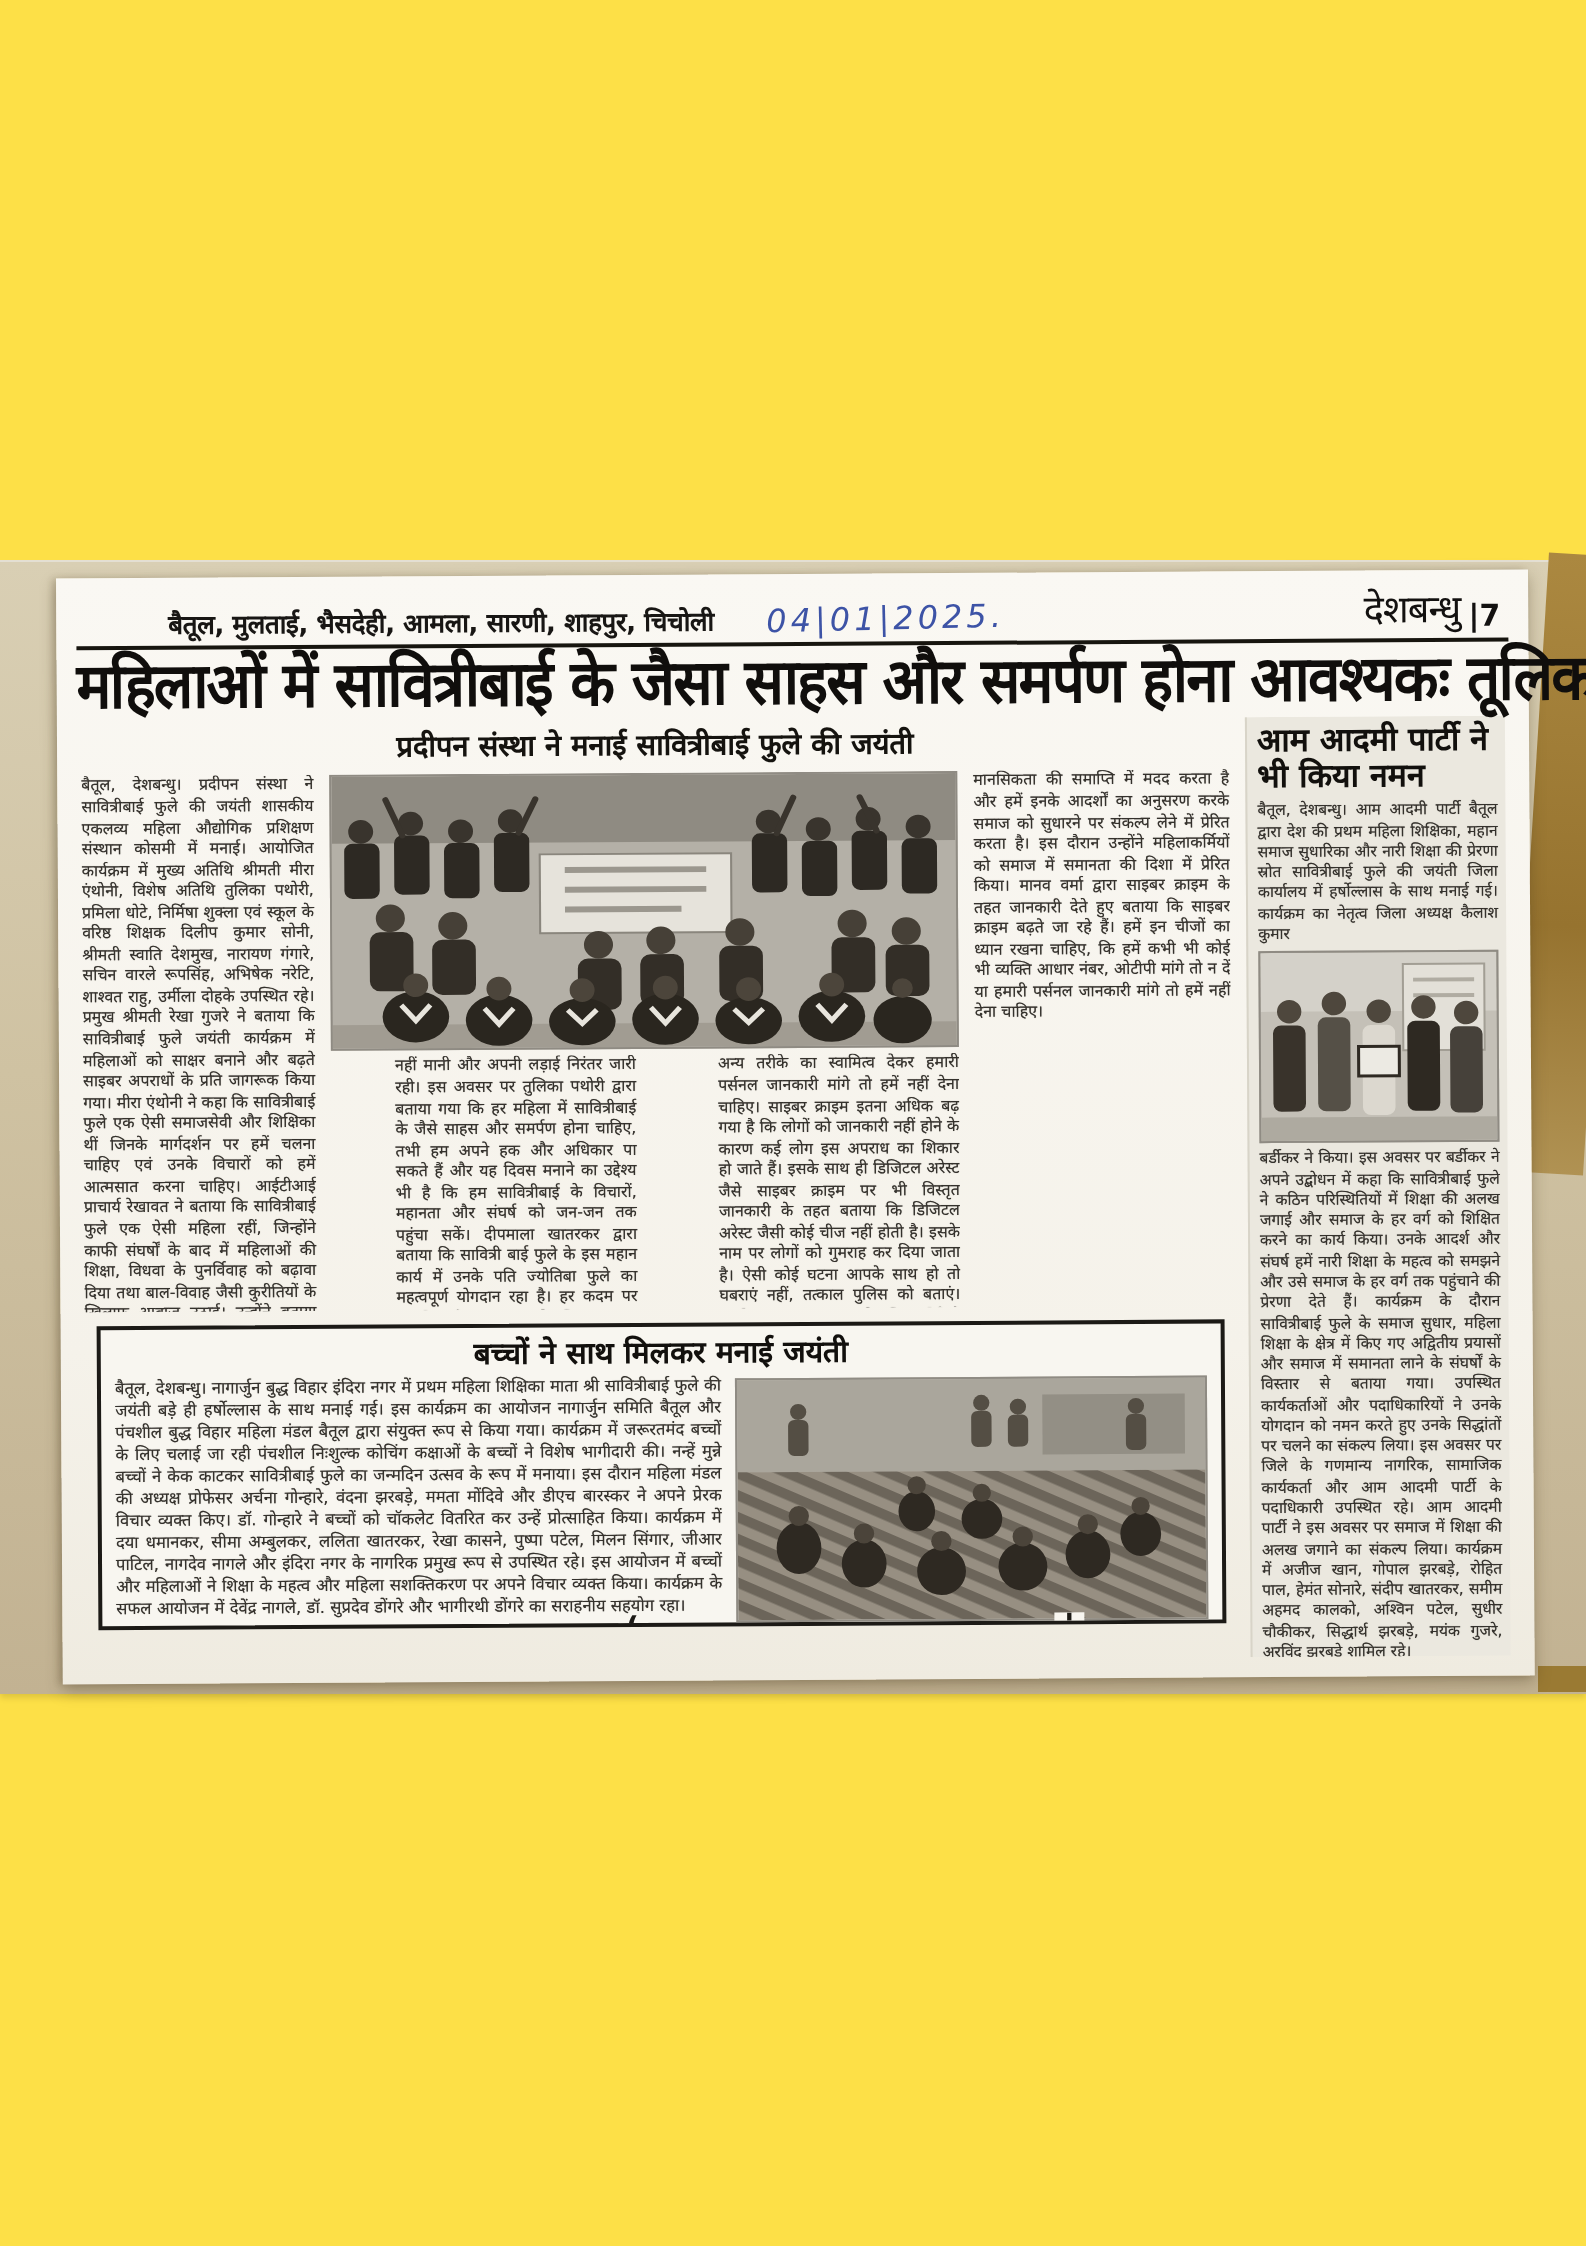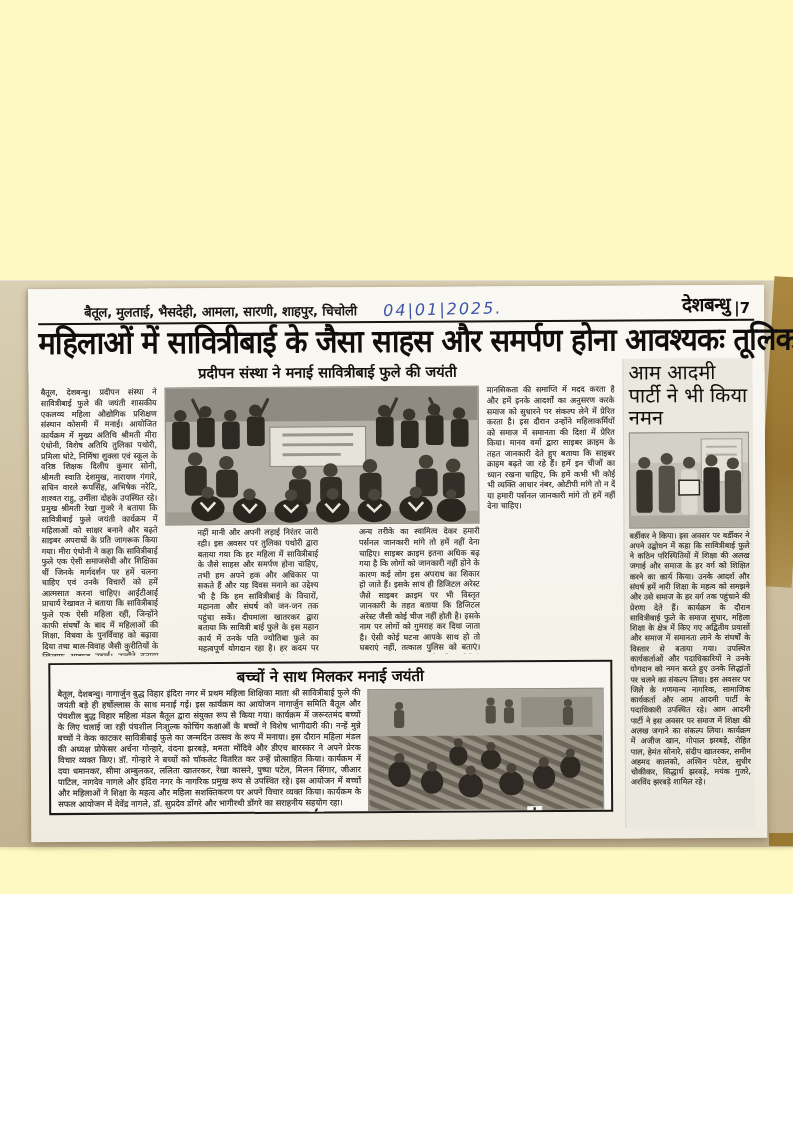--- a/index.html
+++ b/index.html
@@ -1,19 +1,19 @@
 <!DOCTYPE html>
 <html><head>
 <meta charset="utf-8">
 <style>
   * { margin:0; padding:0; box-sizing:border-box; }
   html,body { background:#ffffff; }
   body { font-family:"DejaVu Sans","Liberation Sans",sans-serif; }
-  .stage { position:relative; width:793px; height:894px; margin:0 auto;
-           background:#fef9c3; overflow:hidden; }
+  .stage { position:relative; width:793px; height:1123px; margin:0 auto;
+           background:#fde047; overflow:hidden; }
 
   
   .scan-band { position:absolute; left:0; top:281px; width:793px; height:566px;
                background:linear-gradient(180deg,#d9cfb4 0%,#cfc2a2 45%,#c2b292 100%);
                box-shadow:0 -1px 0 #e4dfd2, 0 2px 3px rgba(0,0,0,.12); }
   .wood-strip { position:absolute; right:-8px; top:-4px; width:36px; height:310px;
                 background:linear-gradient(180deg,#ab8840 0%,#96732f 60%,#b09253 100%);
                 transform:rotate(3.5deg); }
   .wood-chip  { position:absolute; right:0; bottom:1px; width:24px; height:13px;
                 background:#9a7a33; }
@@ -23,21 +23,21 @@
               background:linear-gradient(180deg,#faf8f3 0%,#f5f2ea 70%,#efebe0 100%);
               transform:rotate(-0.35deg); transform-origin:50% 0;
               box-shadow:0 3px 8px rgba(70,55,25,.35), -2px 0 3px rgba(70,55,25,.18);
               padding:6px 10px 0 10px; color:#2d2b27; }
 
   
   .np-header { display:flex; align-items:flex-end; padding:0 4px 1px 46px; }
   .np-locations { font-size:13px; font-weight:700; letter-spacing:-0.2px; color:#181614; }
   .np-date { margin-left:26px; font-size:16px; color:#3d53a6; letter-spacing:2px;
              font-style:italic; transform:rotate(-1deg); white-space:nowrap; }
-  .np-masthead { margin-left:auto; font-size:19px; font-weight:700; color:#131110; letter-spacing:-0.5px; }
+  .np-masthead { margin-left:auto; font-size:19px; font-weight:400; color:#131110; letter-spacing:-0.5px; }
   .np-page { font-size:15px; font-weight:700; margin-left:4px; color:#131110; }
   .np-rule { border:none; border-top:2.5px solid #17150f; margin:1px 0 2px 0; }
 
   
   .headline { font-size:29px; line-height:1.12; font-weight:900; text-align:center;
               letter-spacing:-0.8px; color:#100e0c; transform:scaleY(1.08);
               margin:2px 0 3px 0; white-space:nowrap; }
 
   .content-row { display:flex; gap:8px; padding:0 2px; height:470px; overflow:hidden; }
   .main-left { flex:1; min-width:0; }
@@ -64,21 +64,21 @@
   .box-head { text-align:center; font-size:15px; font-weight:800; color:#12100d; margin-bottom:2px; }
   .box-photo { float:right; width:236px; height:122px; margin:2px 0 2px 7px; }
   .box-body { font-size:8.3px; }
   .orn-a,.orn-b { position:absolute; bottom:-9px; background:#f8f6f0; color:#1c1a16;
                   font-size:13px; line-height:13px; padding:0 2px; }
   .orn-a { left:46%; } .orn-b { left:85%; }
 
   
   .sidebar { width:130px; flex:none; background:#ebe8df; padding:3px 4px 4px 5px;
              border-left:1px solid #d8d4c8; }
-  .sb-head { font-size:20px; line-height:1.12; font-weight:400; color:#12100d; margin-bottom:3px; }
+  .sb-head { font-size:16px; line-height:1.12; font-weight:700; color:#12100d; margin-bottom:3px; }
   .sb-photo { height:96px; margin:3px 0 3px 0; }
   .sidebar .bodytext { font-size:7.8px; }
 </style>
 </head>
 <body>
 
 <div class="stage">
 
   <div class="scan-band">
     <div class="wood-strip"></div>
@@ -244,20 +244,21 @@
               </svg>
             </div>
             <div class="box-body bodytext">बैतूल, देशबन्धु। नागार्जुन बुद्ध विहार इंदिरा नगर में प्रथम महिला शिक्षिका माता श्री सावित्रीबाई फुले की जयंती बड़े ही हर्षोल्लास के साथ मनाई गई। इस कार्यक्रम का आयोजन नागार्जुन समिति बैतूल और पंचशील बुद्ध विहार महिला मंडल बैतूल द्वारा संयुक्त रूप से किया गया। कार्यक्रम में जरूरतमंद बच्चों के लिए चलाई जा रही पंचशील निःशुल्क कोचिंग कक्षाओं के बच्चों ने विशेष भागीदारी की। नन्हें मुन्ने बच्चों ने केक काटकर सावित्रीबाई फुले का जन्मदिन उत्सव के रूप में मनाया। इस दौरान महिला मंडल की अध्यक्ष प्रोफेसर अर्चना गोन्हारे, वंदना झरबड़े, ममता मोंदिवे और डीएच बारस्कर ने अपने प्रेरक विचार व्यक्त किए। डॉ. गोन्हारे ने बच्चों को चॉकलेट वितरित कर उन्हें प्रोत्साहित किया। कार्यक्रम में दया धमानकर, सीमा अम्बुलकर, ललिता खातरकर, रेखा कासने, पुष्पा पटेल, मिलन सिंगार, जीआर पाटिल, नागदेव नागले और इंदिरा नगर के नागरिक प्रमुख रूप से उपस्थित रहे। इस आयोजन में बच्चों और महिलाओं ने शिक्षा के महत्व और महिला सशक्तिकरण पर अपने विचार व्यक्त किया। कार्यक्रम के सफल आयोजन में देवेंद्र नागले, डॉ. सुप्रदेव डोंगरे और भागीरथी डोंगरे का सराहनीय सहयोग रहा।</div>
             <span class="orn-a">❪</span>
             <span class="orn-b">❙</span>
           </div>
         </div>
 
         <aside class="sidebar">
           <div class="sb-head">आम आदमी पार्टी ने भी किया नमन</div>
+          <div class="bodytext">बैतूल, देशबन्धु। आम आदमी पार्टी बैतूल द्वारा देश की प्रथम महिला शिक्षिका, महान समाज सुधारिका और नारी शिक्षा की प्रेरणा स्रोत सावित्रीबाई फुले की जयंती जिला कार्यालय में हर्षोल्लास के साथ मनाई गई। कार्यक्रम का नेतृत्व जिला अध्यक्ष कैलाश कुमार</div>
           <div class="photo-frame sb-photo">
             <svg viewBox="0 0 116 96" preserveAspectRatio="none" aria-hidden="true">
               <rect width="116" height="96" fill="#c4c0b7"></rect>
               <rect width="116" height="30" fill="#d4d1c9"></rect>
               <rect x="70" y="6" width="40" height="44" fill="#e3e0d8" stroke="#a29e94" stroke-width="1"></rect>
               <line x1="75" y1="14" x2="105" y2="14" stroke="#b0aca2" stroke-width="2"></line>
               <line x1="75" y1="22" x2="105" y2="22" stroke="#b0aca2" stroke-width="2"></line>
               <rect x="0" y="84" width="116" height="12" fill="#aeaaa0"></rect>
               <g>
                 <circle cx="14" cy="30" r="6" fill="#4e473d"></circle>

